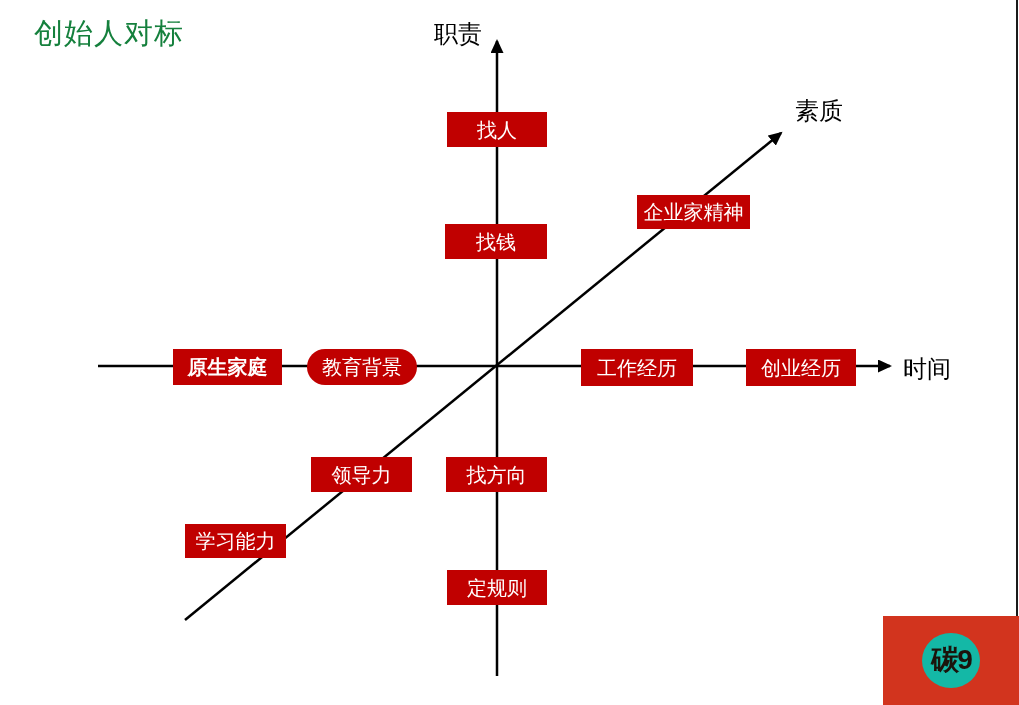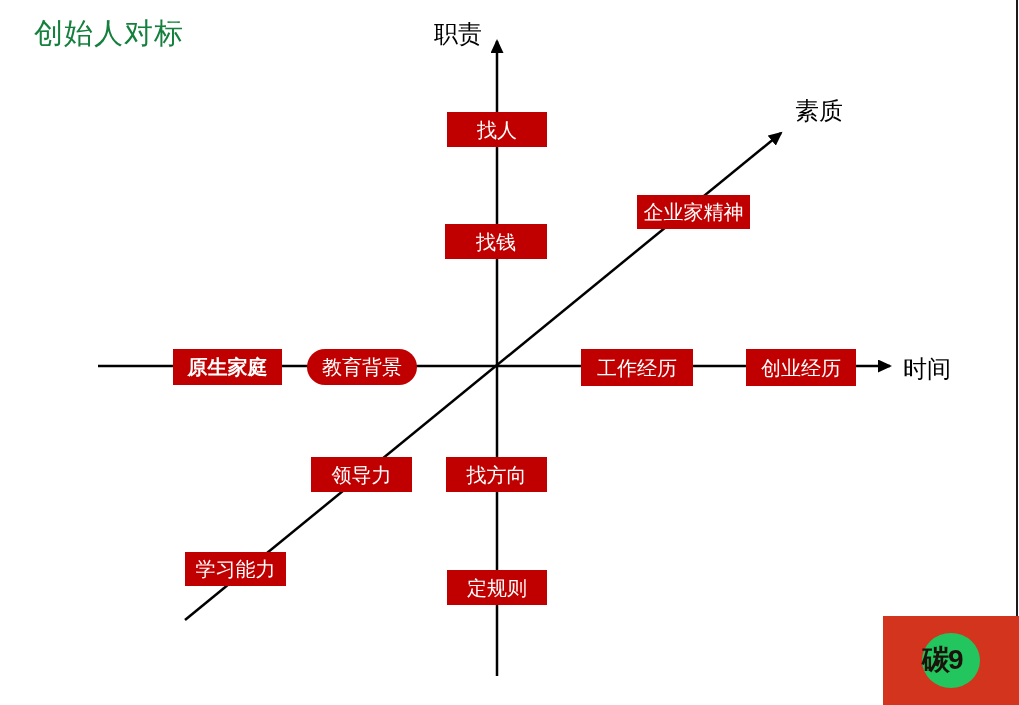--- a/index.html
+++ b/index.html
@@ -71,24 +71,25 @@
     height: 89px;
     background: #D2341E;
     display: flex;
     align-items: center;
     justify-content: center;
     z-index: 2;
   }
   .logo-circle {
     width: 58px;
     height: 55px;
-    background: #22c55e;
+    background: #14b8a6;
     border-radius: 50%;
     display: flex;
     align-items: center;
+    justify-content: center;
   }
   .logo-text {
     font-size: 28px;
     font-weight: 900;
     color: #1b130b;
     letter-spacing: -2px;
     line-height: 1;
     transform: translateY(-1px);
   }
 </style>
@@ -117,21 +118,21 @@
   <div class="axis-label diag">素质</div>
   <div class="axis-label x">时间</div>
 
   <div class="node" style="left:447px; top:112px; width:100px; height:35px;">找人</div>
   <div class="node" style="left:445px; top:224px; width:102px; height:35px;">找钱</div>
   <div class="node" style="left:446px; top:457px; width:101px; height:35px;">找方向</div>
   <div class="node" style="left:447px; top:570px; width:100px; height:35px;">定规则</div>
 
   <div class="node" style="left:637px; top:195px; width:113px; height:34px;">企业家精神</div>
   <div class="node" style="left:311px; top:457px; width:101px; height:35px;">领导力</div>
-  <div class="node" style="left:185px; top:552px; width:101px; height:34px;">学习能力</div>
+  <div class="node" style="left:185px; top:524px; width:101px; height:34px;">学习能力</div>
 
   <div class="node bold" style="left:133px; top:349px; width:109px; height:36px;margin-left:40px;">原生家庭</div>
   <div class="node" style="left:307px; top:349px; width:110px; height:36px;border-radius:18px;">教育背景</div>
   <div class="node" style="left:565px; top:349px; width:112px; height:37px;margin-left:16px;">工作经历</div>
   <div class="node" style="left:746px; top:349px; width:110px; height:37px;">创业经历</div>
 
   <div class="edge-line"></div>
 
   <div class="logo">
     <div class="logo-circle">

